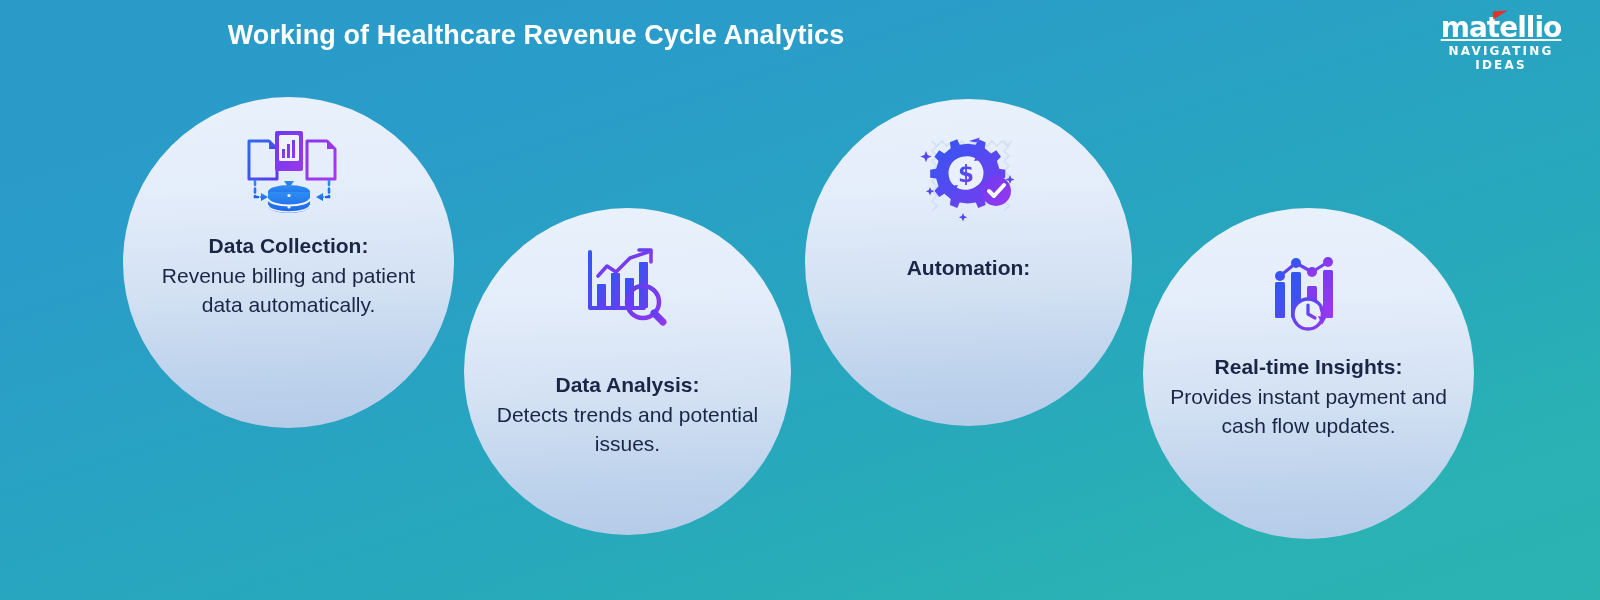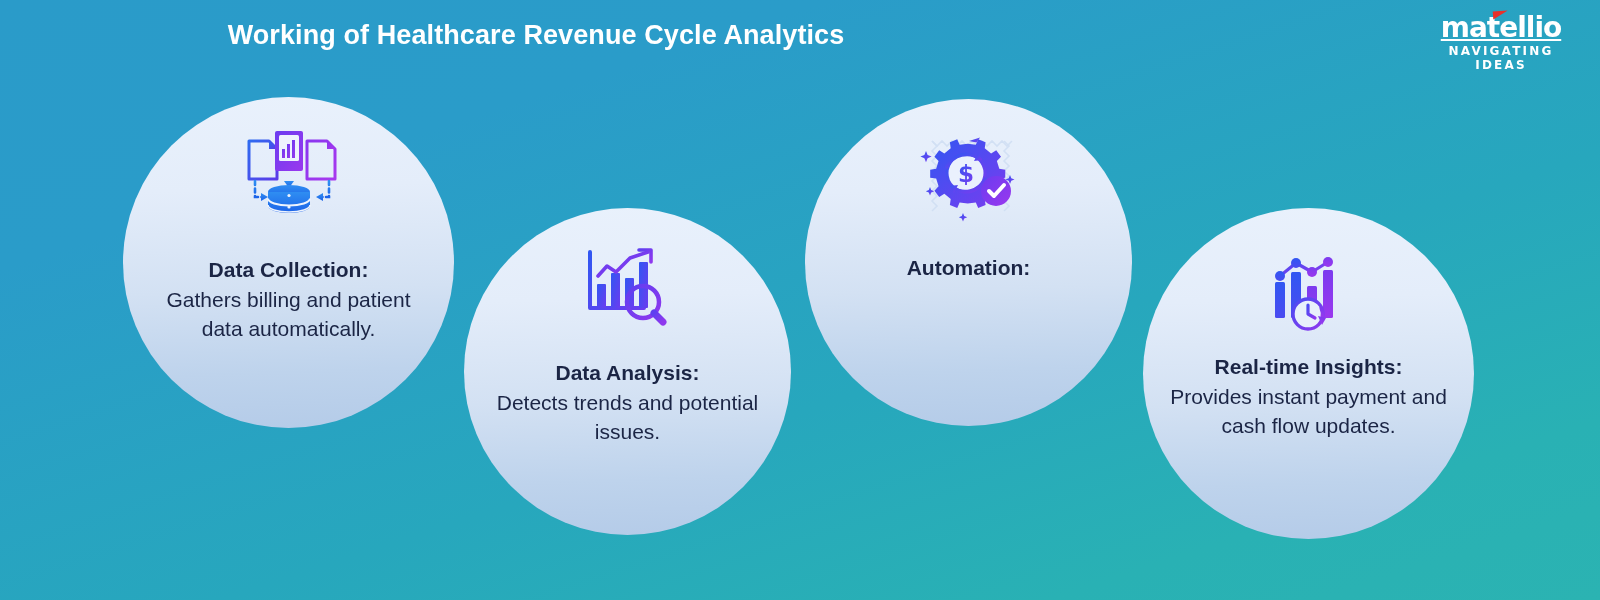--- a/index.html
+++ b/index.html
@@ -64,22 +64,22 @@
   .c4 .icon-wrap { margin-top:44px; }
 
   .txt {
     text-align:center;
     color:#1b2545;
     font-size:21px;
     line-height:29.5px;
     width:100%;
     padding:0 26px;
   }
-  .c1 .txt { margin-top:36px; }
-  .c2 .txt { margin-top:28px; }
+  .c1 .txt { margin-top:12px; }
+  .c2 .txt { margin-top:40px; }
   .c3 .txt { margin-top:26px; }
   .c4 .txt { margin-top:20px; }
   .txt .hd { font-weight:bold; display:block; }
 </style>
 </head>
 <body>
 
 <div class="title">Working of Healthcare Revenue Cycle Analytics</div>
 
 <div class="logo">
@@ -159,21 +159,21 @@
       <g stroke="url(#g1d)" stroke-width="2.6" fill="none" stroke-dasharray="4 3.5" stroke-linecap="round">
         <path d="M22 58 v16 h8"></path>
         <path d="M96 58 v16 h-8"></path>
       </g>
       <path d="M28 70 l7 4 l-7 4 z" fill="url(#g1d)"></path>
       <path d="M90 70 l-7 4 l7 4 z" fill="url(#g1d)"></path>
     </svg>
   </div>
   <div class="txt">
     <span class="hd">Data Collection:</span>
-    <span>Gathers billing and patient data automatically.</span>
+    <span>Revenue billing and patient data automatically.</span>
   </div>
 </div>
 
 <div class="circle c2">
   <div class="icon-wrap">
     <svg width="96" height="84" viewBox="0 0 96 84" xmlns="http://www.w3.org/2000/svg">
       <defs>
         <linearGradient id="g2a" x1="0" y1="0" x2="1" y2="1">
           <stop offset="0" stop-color="#3157f2"></stop>
             <stop offset="1" stop-color="#6b3cf0"></stop>

